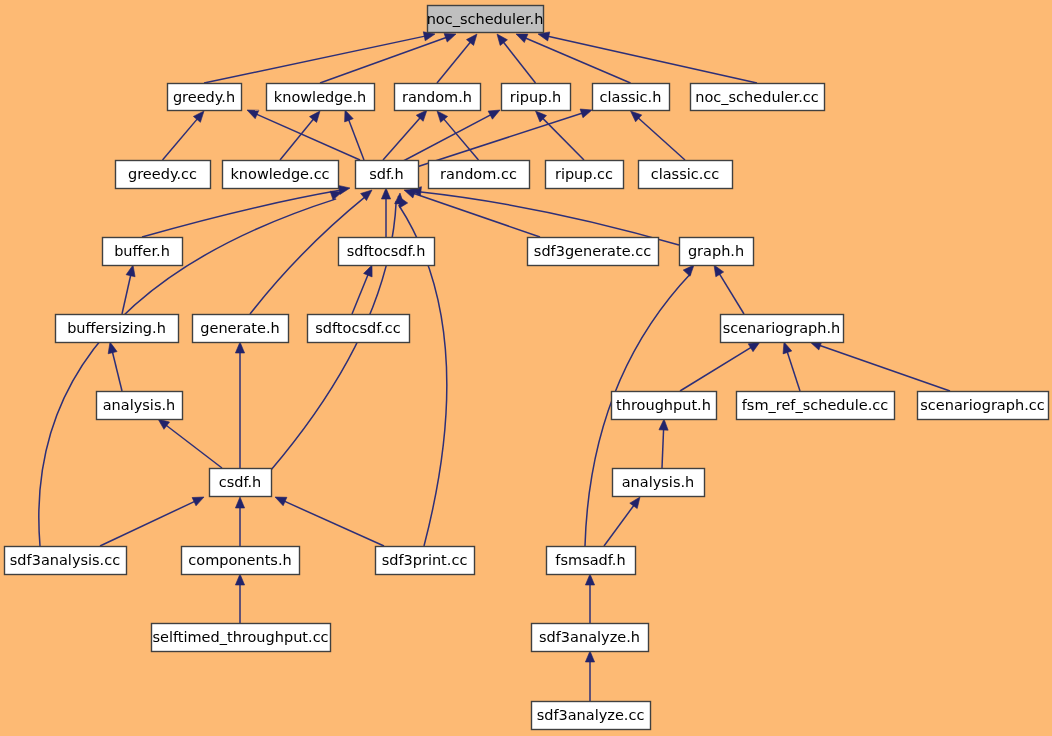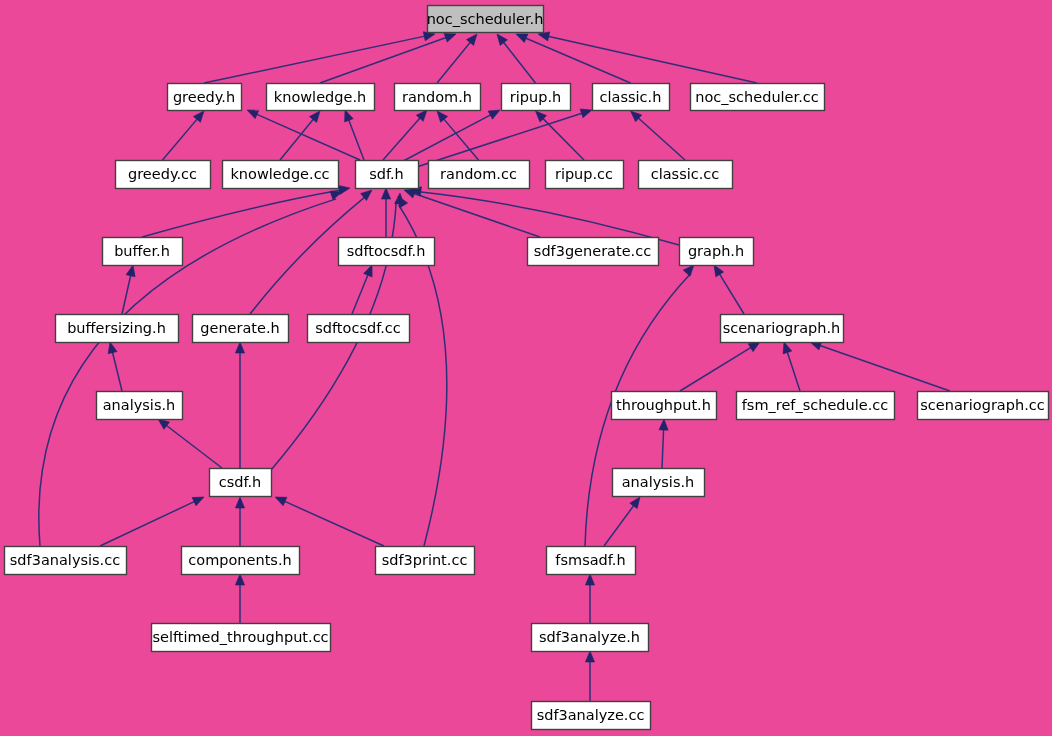--- a/index.html
+++ b/index.html
@@ -4,21 +4,21 @@
 <style>
   html, body {
     margin: 0;
     padding: 0;
     background: #ffffff;
   }
   #page {
     position: relative;
     width: 1052px;
     height: 736px;
-    background: #ec4899;
+    background: #fdba74;
     overflow: hidden;
     font-family: "DejaVu Sans", "Liberation Sans", sans-serif;
   }
   #graph-svg {
     position: absolute;
     left: 0;
     top: 0;
     width: 1052px;
     height: 736px;
     display: block;

